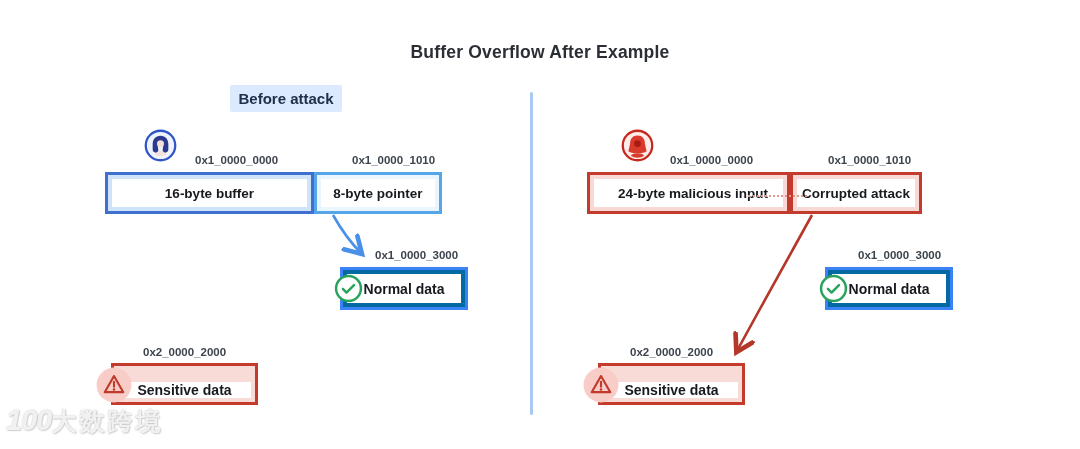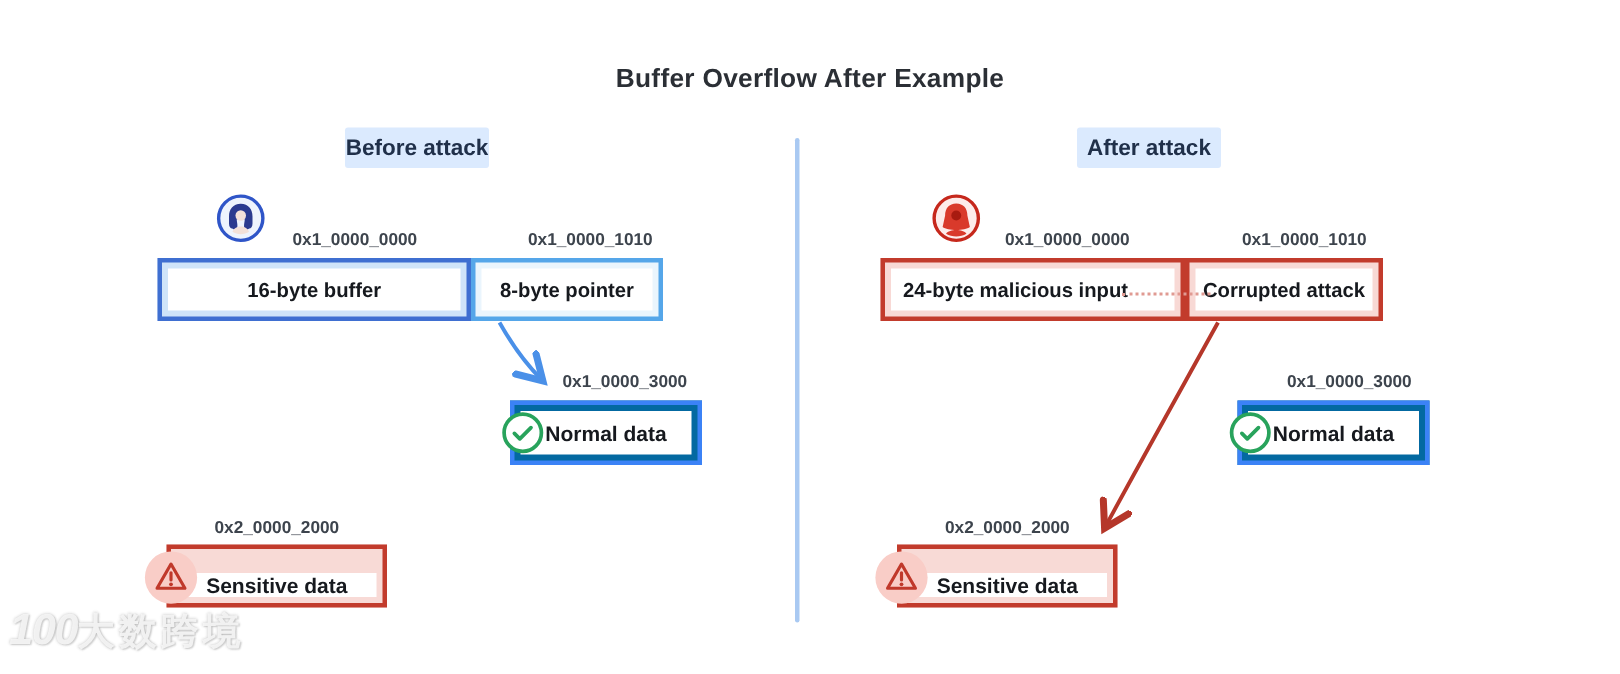--- a/index.html
+++ b/index.html
@@ -6,32 +6,32 @@
   html,body { background:#ffffff; }
   body { font-family:"Liberation Sans", sans-serif; }
   .canvas { position:relative; width:1080px; height:449px; background:#ffffff; overflow:hidden; }
 
   .title { position:absolute; top:42px; left:0; width:100%; text-align:center;
            font-size:17.5px; font-weight:700; color:#2b2f35; letter-spacing:.2px; }
 
   .divider { position:absolute; left:530px; top:92px; width:3px; height:323px;
              background:#a9c9f2; border-radius:2px; }
 
-  .badge { position:absolute; top:85px; width:96px; height:27px; background:#dbeafe;
+  .badge { position:absolute; top:85px; width:112px; height:27px; background:#dbeafe;
            color:#20304a; font-size:15px; font-weight:700;
            display:flex; align-items:center; justify-content:center; border-radius:2px; }
 
   .addr { position:absolute; top:154px; font-size:11.5px; font-weight:600; color:#3d444d; white-space:nowrap;margin-left:12px; }
   .addr2 { position:absolute; font-size:11.5px; font-weight:600; color:#3d444d; white-space:nowrap; }
 
   .memrow { position:absolute; top:172px; display:flex; height:42px; }
   .cell { display:flex; padding:4px; }
   .cell-inner { background:#ffffff; flex:1; display:flex; align-items:center; justify-content:center;
                 font-size:13.5px; font-weight:700; color:#16191e; white-space:nowrap; }
-  .cell-inner.start { justify-content:flex-start; padding-left:8px; }
+  .cell-inner.start { justify-content:flex-start; padding-left:24px; }
   .blue-strong { border:3px solid #3f6fd1; background:#cfe4f9; }
   .blue-lite   { border:3px solid #55a6e9; background:#eaf5fd; }
   .red-cell    { border:3px solid #c23b2c; background:#f8d9d5; }
 
   .itembox { position:absolute; display:flex; padding:4px; }
   .itembox .cell-inner { font-size:14px; }
   .green-box { border:3px solid #3b82f6; background:#0369a1; }
   .red-box   { border:3px solid #c23b2c; background:#f8dad6;align-items:flex-end; }
 
   .icon-abs { position:absolute; line-height:0; }
@@ -94,21 +94,20 @@
   </div>
   <span class="icon-abs" style="left:95px; top:366px;">
     <svg width="38" height="38" viewBox="0 0 36 36">
       <circle cx="18" cy="18" r="16.5" fill="#f9cdc7"></circle>
       <path d="M18 9.5 L26.8 24.8 H9.2 Z" fill="none" stroke="#c0392b" stroke-width="2" stroke-linejoin="round"></path>
       <line x1="18" y1="15" x2="18" y2="19.6" stroke="#c0392b" stroke-width="2" stroke-linecap="round"></line>
       <circle cx="18" cy="22.3" r="1.2" fill="#c0392b"></circle>
     </svg>
   </span>
 
-  <div class="badge" style="left:718px;">After attack</div>
 
   <span class="icon-abs" style="left:621px; top:129px;">
     <svg width="33" height="33" viewBox="0 0 32 32">
       <circle cx="16" cy="16" r="14.3" fill="#fdecea" stroke="#c6281c" stroke-width="2.2"></circle>
       <path d="M16 6.4 c-4.6 0 -7.2 3.2 -7.2 7.8 l-1.6 7.4 c3.2 2.6 14.4 2.6 17.6 0 l-1.6 -7.4 c0 -4.6 -2.6 -7.8 -7.2 -7.8 z" fill="#d93a2b"></path>
       <circle cx="16" cy="14.2" r="3.2" fill="#a81b10"></circle>
       <path d="M9.4 26 c2.2 -3.2 11 -3.2 13.2 0 c-4 2.4 -9.2 2.4 -13.2 0 z" fill="#d93a2b"></path>
     </svg>
   </span>
 

